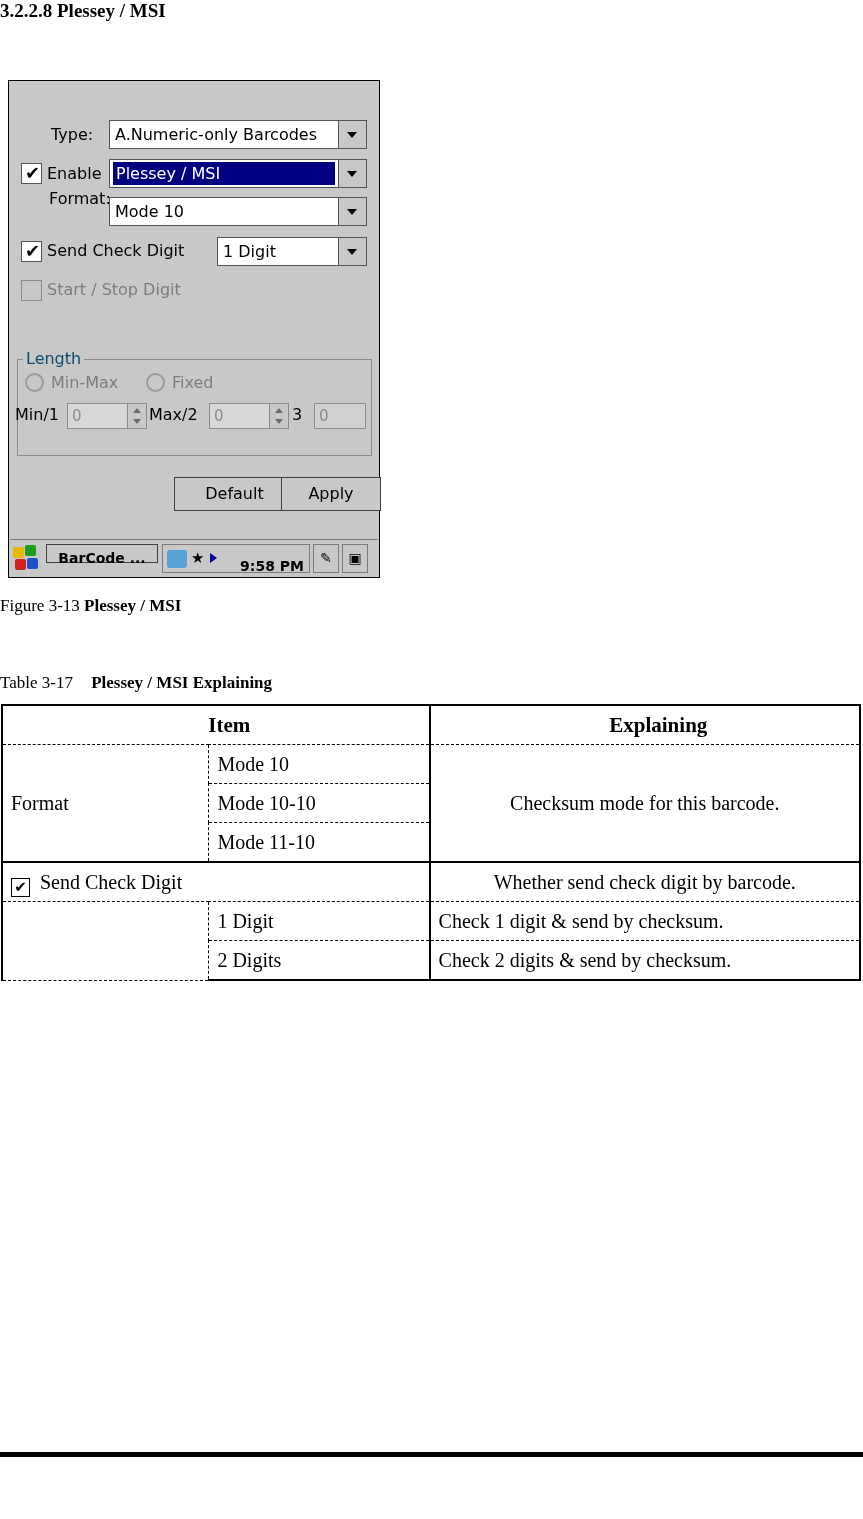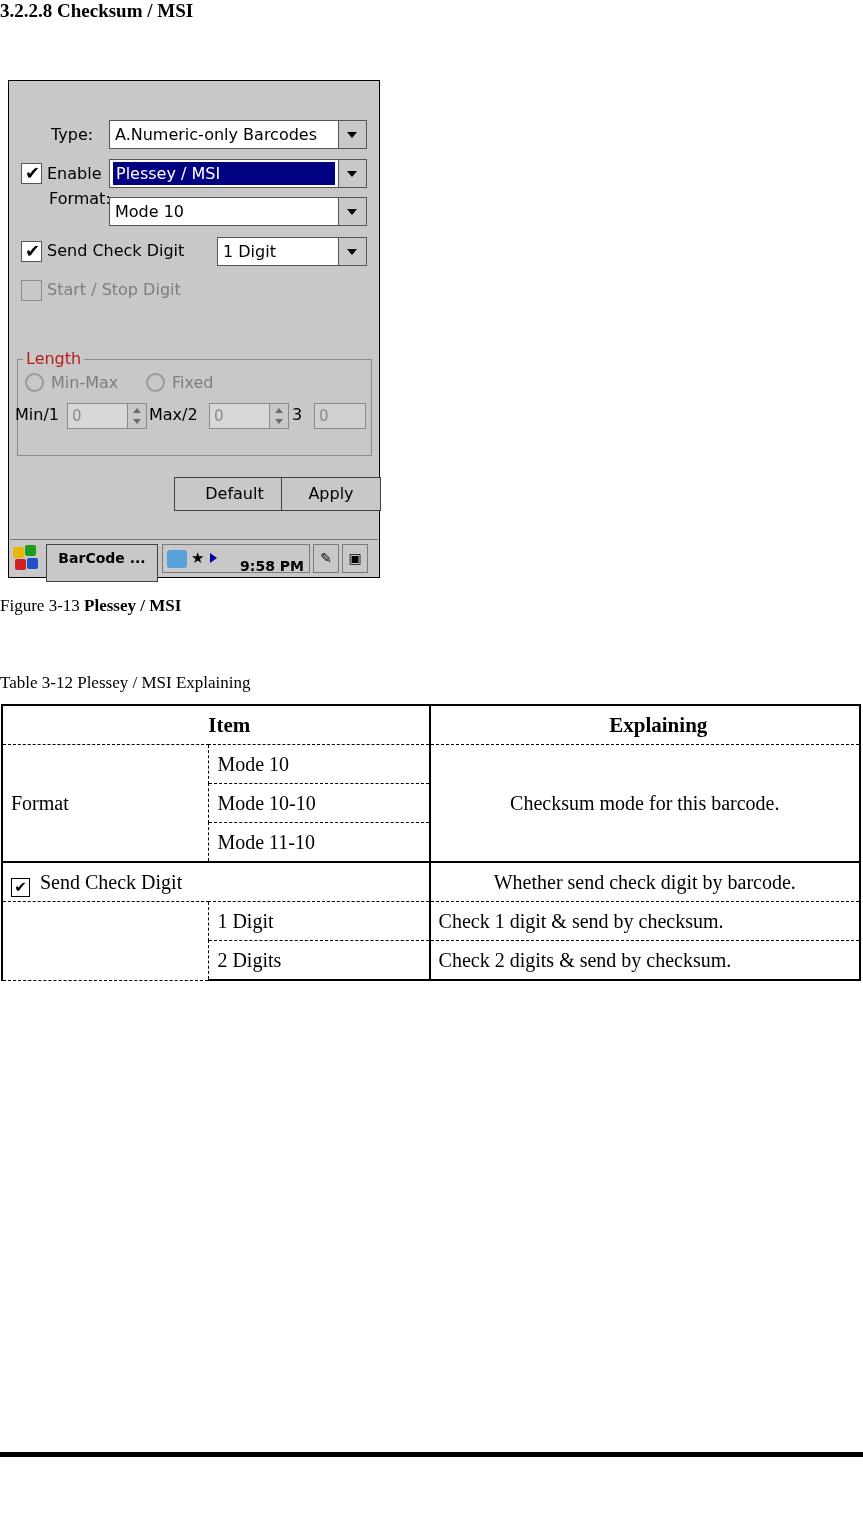--- a/index.html
+++ b/index.html
@@ -157,21 +157,21 @@
     width: 355px;
     height: 97px;
     border: 1px solid #8a8a8a;
     box-sizing: border-box;
   }
   .group-title {
     position: absolute;
     left: 14px;
     top: 268px;
     font-size: 16px;
-    color: #b91c1c;
+    color: #0c4a6e;
     background: #c8c8c8;
     padding: 0 3px;
   }
   .radio {
     position: absolute;
     width: 19px;
     height: 19px;
     border: 2px solid #9a9a9a;
     border-radius: 50%;
     box-sizing: border-box;
@@ -251,21 +251,21 @@
     position: absolute;
     width: 11px;
     height: 11px;
     border-radius: 2px;
   }
   .tb-btn {
     position: absolute;
     left: 36px;
     top: 4px;
     width: 112px;
-    height: 38px;
+    height: 19px;
     background: #c8c8c8;
     border: 1px solid #404040;
     box-sizing: border-box;
     font-size: 14px;
     font-weight: bold;
     line-height: 26px;
     text-align: center;
     font-family: "DejaVu Sans", sans-serif;
   }
   .tb-tray {
@@ -309,21 +309,21 @@
   }
   .fig-caption b { font-weight: bold; }
 
   .tbl-caption {
     position: absolute;
     left: 0px;
     top: 673px;
     font-size: 17px;
     font-family: "Liberation Serif", serif;
   }
-  .tbl-caption b { font-weight: normal; }
+  .tbl-caption b { font-weight: bold; margin-left: 14px; }
 
   table.data {
     position: absolute;
     left: 1px;
     top: 704px;
     width: 860px;
     border-collapse: collapse;
     font-family: "Liberation Serif", serif;
     font-size: 20px;
   }
@@ -383,21 +383,21 @@
     font-size: 19px;
     font-weight: bold;
     font-family: "Liberation Serif", serif;
   }
 </style>
 </head>
 <body>
 
 <div class="page">
 
-  <div class="section-heading">3.2.2.8 Checksum / MSI</div>
+  <div class="section-heading">3.2.2.8 Plessey / MSI</div>
 
   <div class="device">
 
 
     <span class="row-label" style="left:42px; top:44px;">Type:</span>
     <div class="combo" style="left:100px; top:39px; width:258px;">
       <span class="val">A.Numeric-only Barcodes</span>
       <span class="arrow"></span>
     </div>
 
@@ -471,21 +471,21 @@
       <div class="tb-icon" style="left:303px;">✎</div>
       <div class="tb-icon" style="left:332px;">▣</div>
     </div>
   </div>
 
   <div class="fig-caption">
     <span>Figure 3-13 </span><b>Plessey / MSI</b>
   </div>
 
   <div class="tbl-caption">
-    <span>Table 3-12 </span><b>Plessey / MSI Explaining</b>
+    <span>Table 3-17 </span><b>Plessey / MSI Explaining</b>
   </div>
 
   <table class="data">
     <tbody>
         <tr class="hdr outer-top">
       <th class="col-item1 solid-l solid-t" colspan="2" style="width:427px;">Item</th>
       <th class="col-expl solid-r solid-t solid-mid">Explaining</th>
     </tr>
     <tr>
       <td class="col-item1 solid-l" rowspan="3">Format</td>

